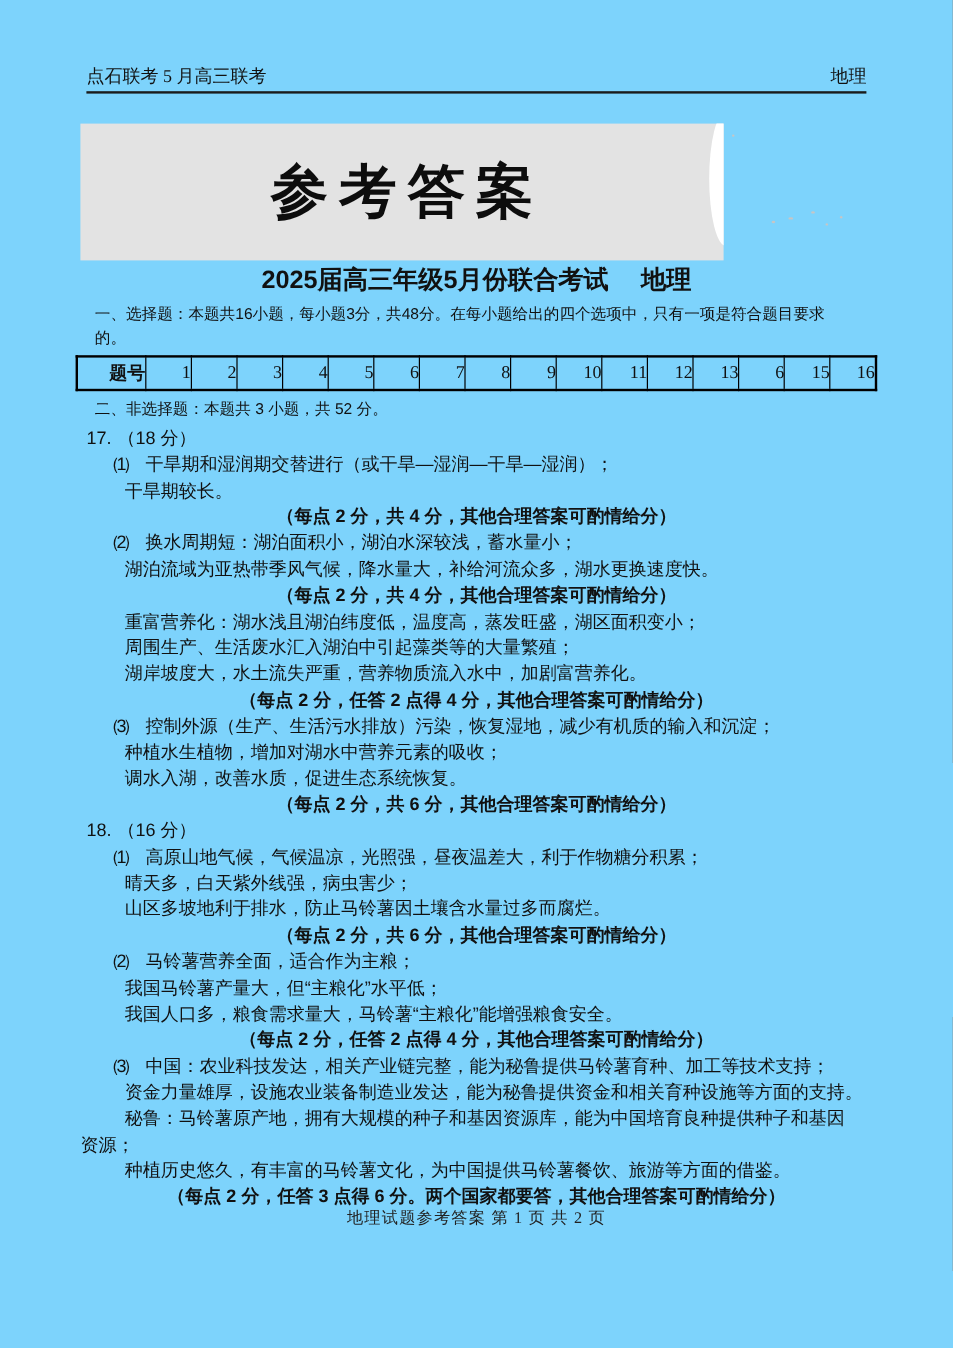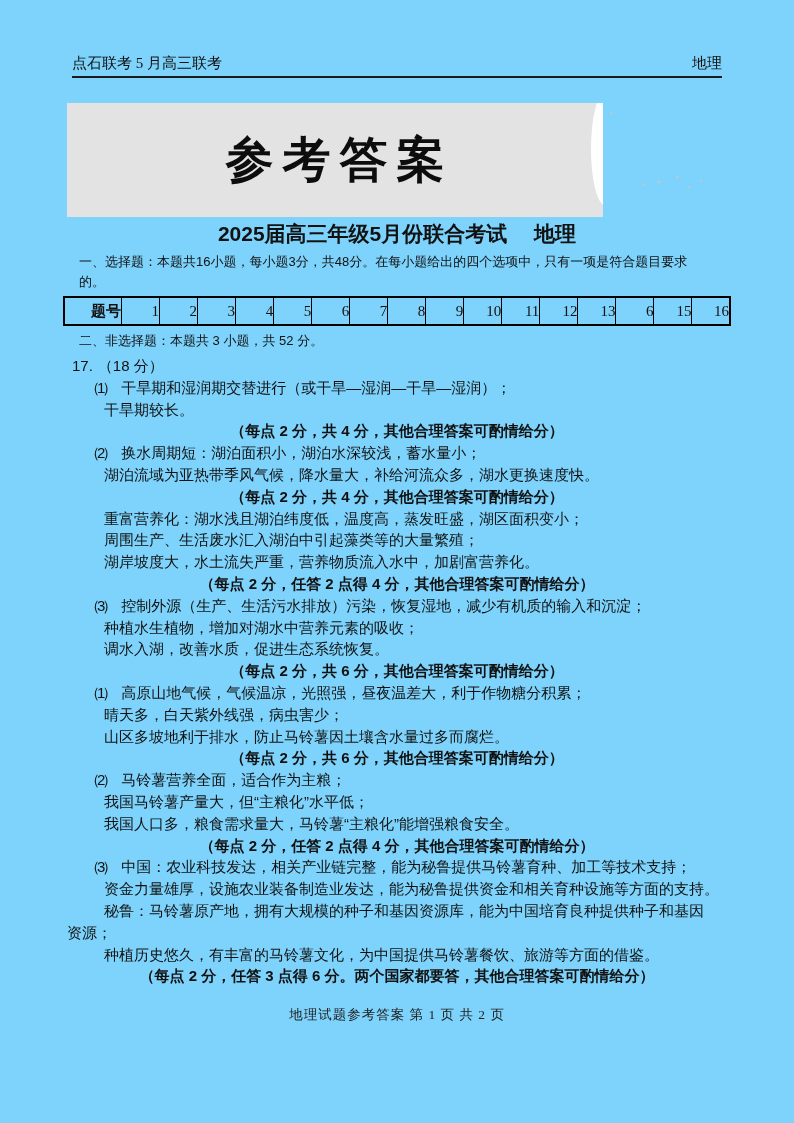--- a/index.html
+++ b/index.html
@@ -130,20 +130,21 @@
         <div class="a-line">湖泊流域为亚热带季风气候，降水量大，补给河流众多，湖水更换速度快。</div>
         <div class="a-note">（每点 2 分，共 4 分，其他合理答案可酌情给分）</div>
         <div class="a-line">重富营养化：湖水浅且湖泊纬度低，温度高，蒸发旺盛，湖区面积变小；</div>
         <div class="a-line">周围生产、生活废水汇入湖泊中引起藻类等的大量繁殖；</div>
         <div class="a-line">湖岸坡度大，水土流失严重，营养物质流入水中，加剧富营养化。</div>
         <div class="a-note">（每点 2 分，任答 2 点得 4 分，其他合理答案可酌情给分）</div>
         <div class="a-first"><span class="part-label">（3）</span><span>控制外源（生产、生活污水排放）污染，恢复湿地，减少有机质的输入和沉淀；</span></div>
         <div class="a-line">种植水生植物，增加对湖水中营养元素的吸收；</div>
         <div class="a-line">调水入湖，改善水质，促进生态系统恢复。</div>
         <div class="a-note">（每点 2 分，共 6 分，其他合理答案可酌情给分）</div>
+        <div class="q-head"><span class="q-num">18.</span><span>（16 分）</span></div>
         <div class="a-first"><span class="part-label">（1）</span><span>高原山地气候，气候温凉，光照强，昼夜温差大，利于作物糖分积累；</span></div>
         <div class="a-line">晴天多，白天紫外线强，病虫害少；</div>
         <div class="a-line">山区多坡地利于排水，防止马铃薯因土壤含水量过多而腐烂。</div>
         <div class="a-note">（每点 2 分，共 6 分，其他合理答案可酌情给分）</div>
         <div class="a-first"><span class="part-label">（2）</span><span>马铃薯营养全面，适合作为主粮；</span></div>
         <div class="a-line">我国马铃薯产量大，但“主粮化”水平低；</div>
         <div class="a-line">我国人口多，粮食需求量大，马铃薯“主粮化”能增强粮食安全。</div>
         <div class="a-note">（每点 2 分，任答 2 点得 4 分，其他合理答案可酌情给分）</div>
         <div class="a-first"><span class="part-label">（3）</span><span>中国：农业科技发达，相关产业链完整，能为秘鲁提供马铃薯育种、加工等技术支持；</span></div>
         <div class="a-line">资金力量雄厚，设施农业装备制造业发达，能为秘鲁提供资金和相关育种设施等方面的支持。</div>

